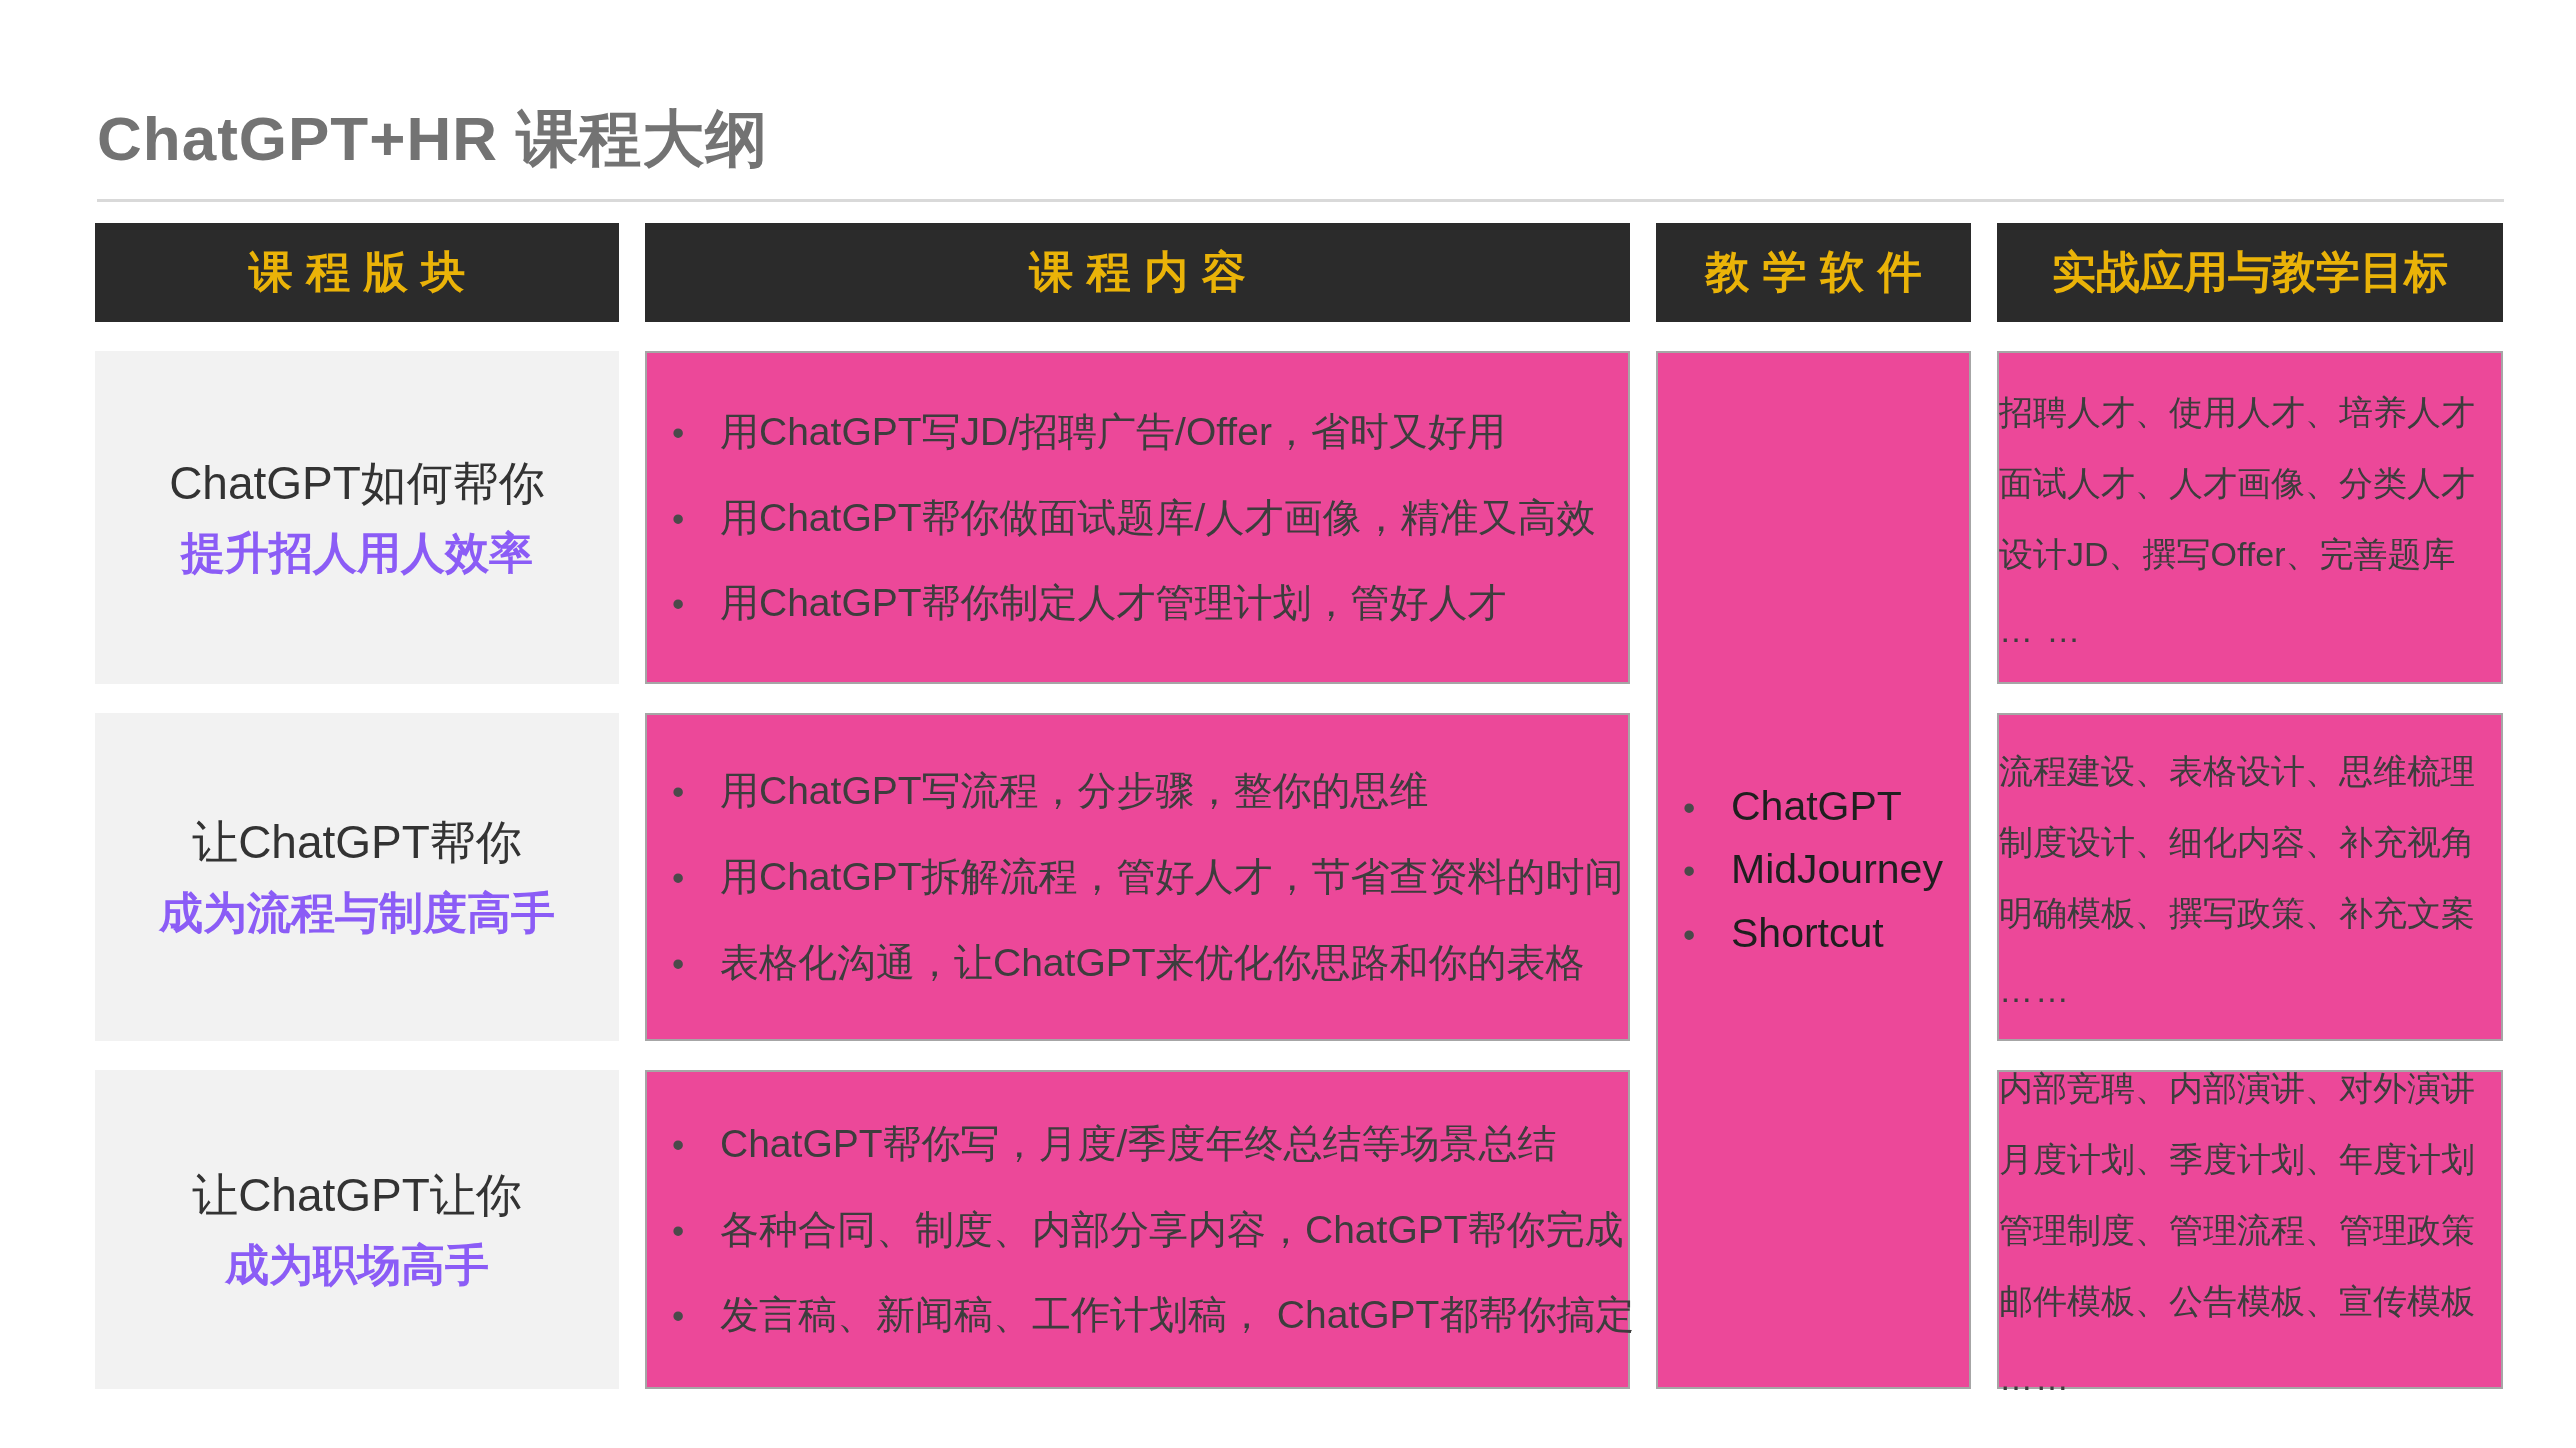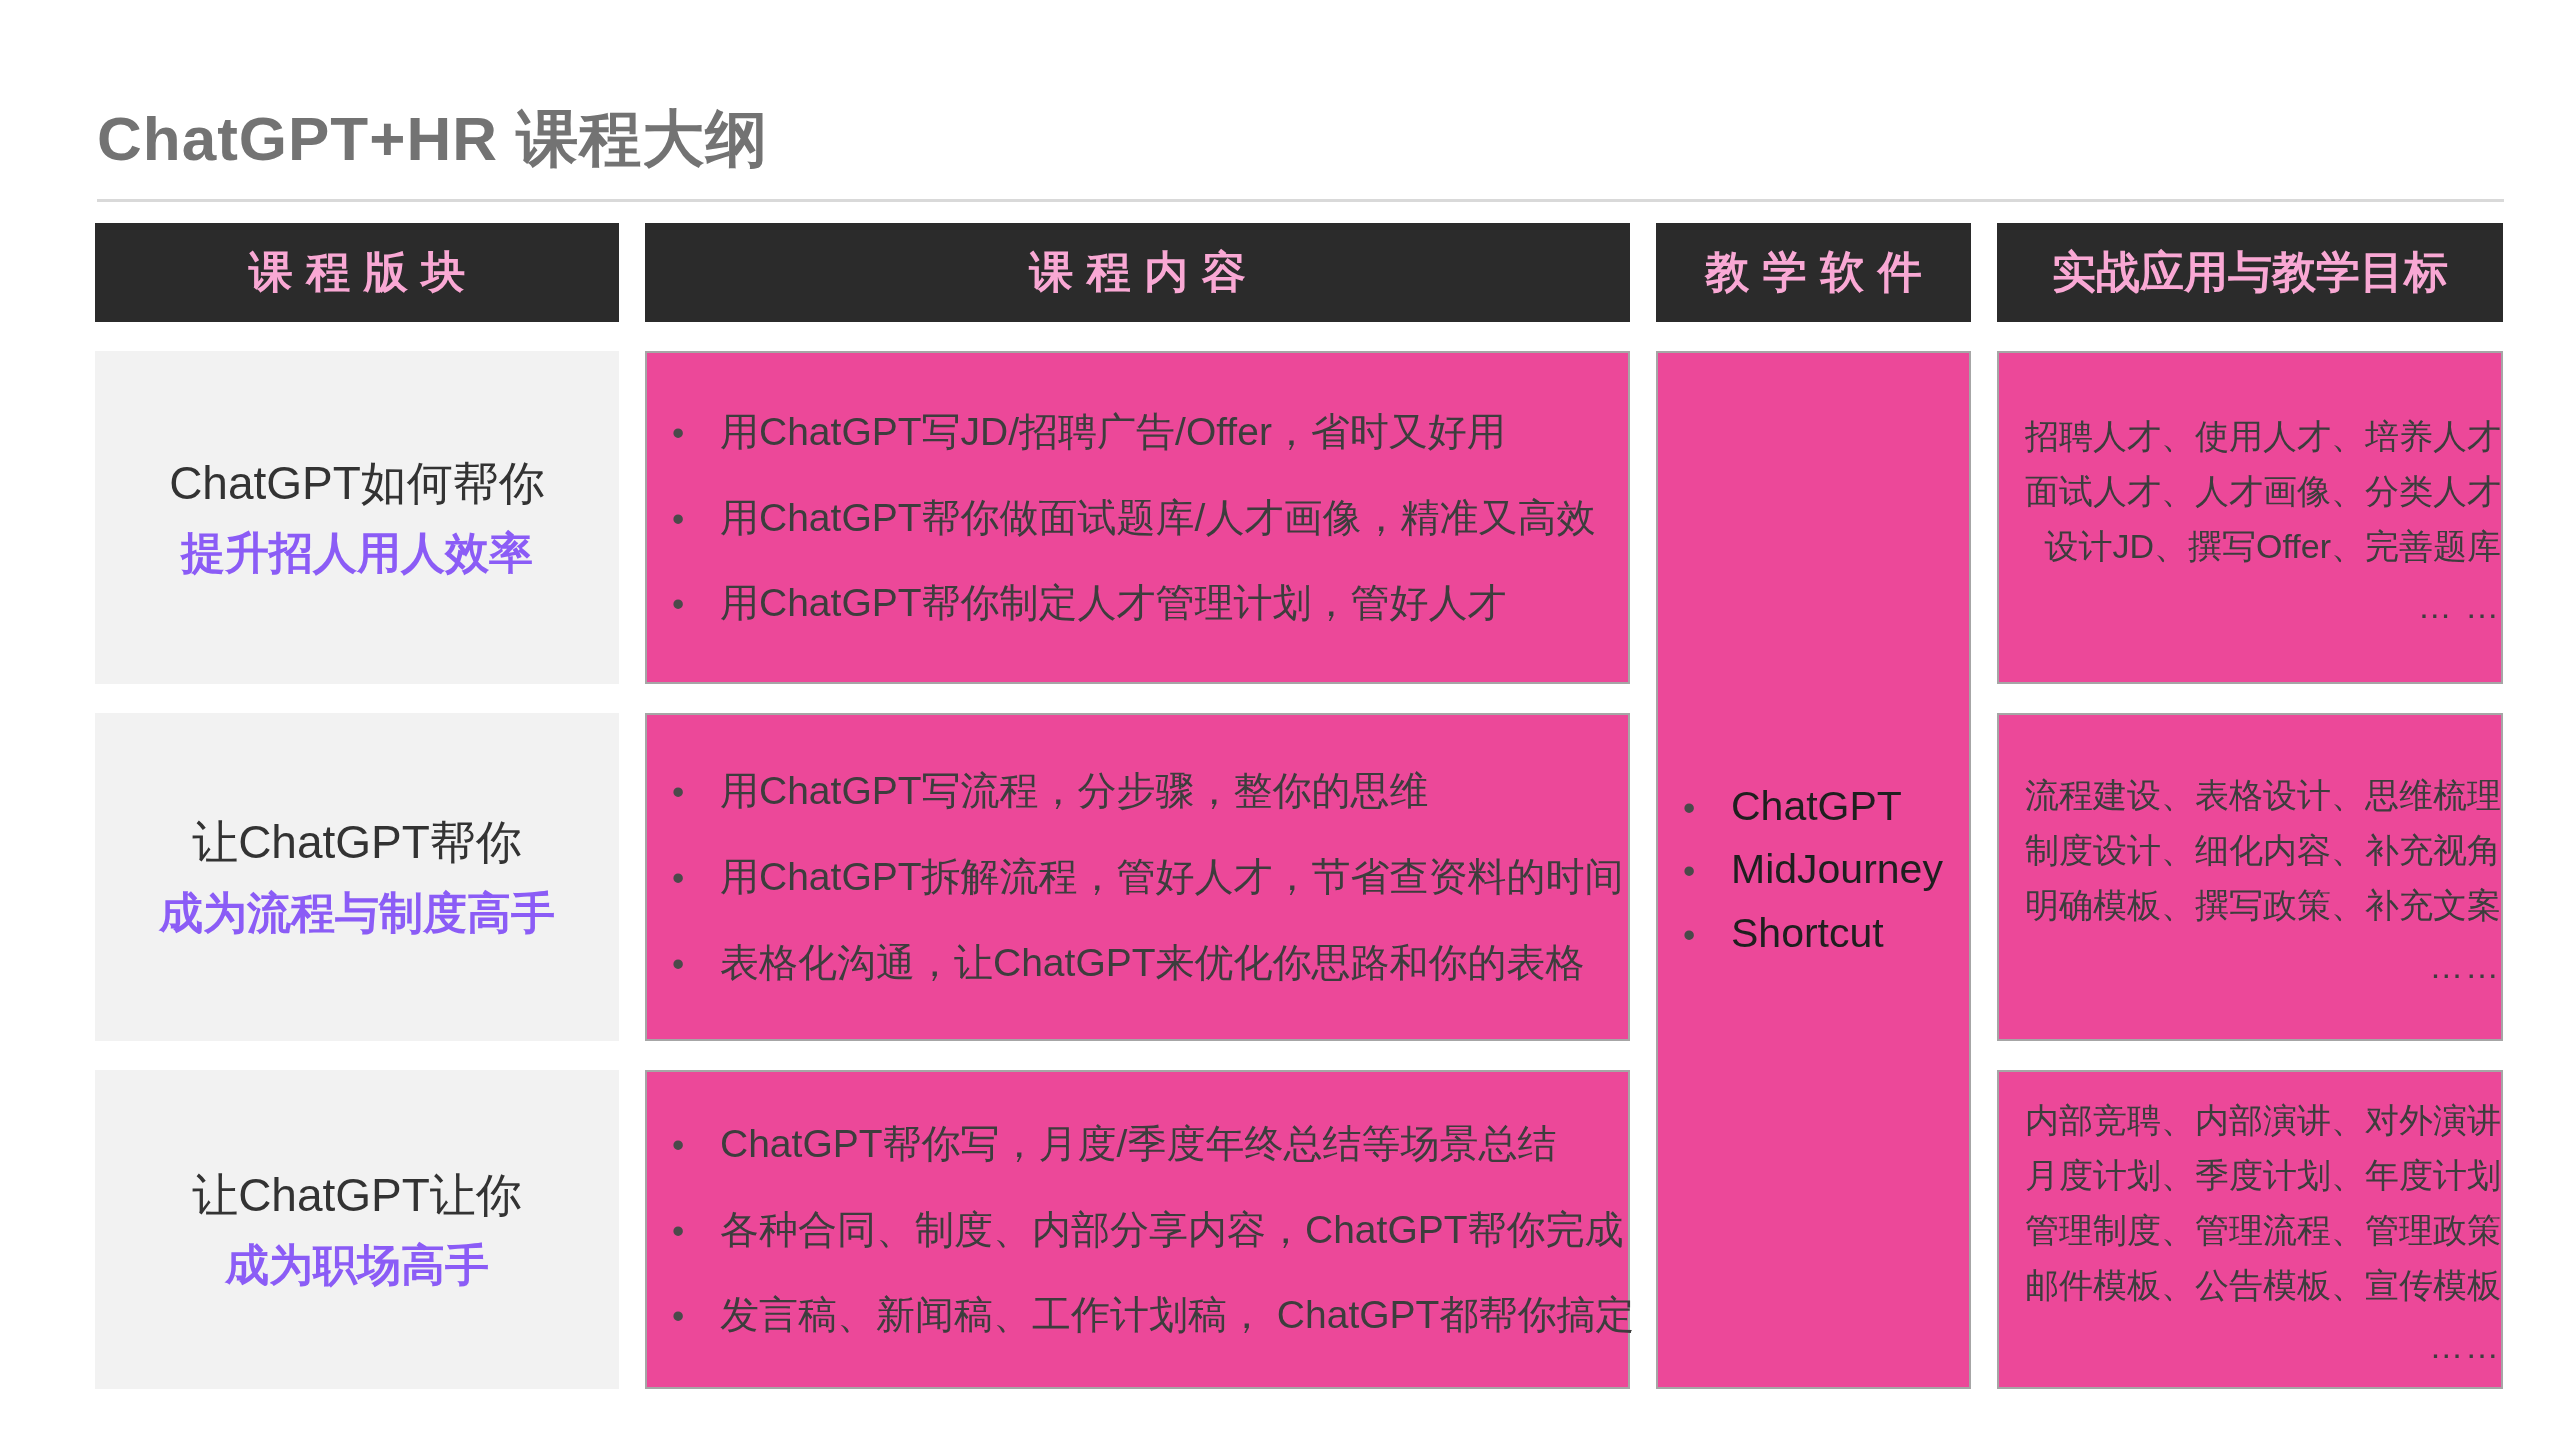--- a/index.html
+++ b/index.html
@@ -49,21 +49,21 @@
   .c2 { grid-column: 2; }
   .c3 { grid-column: 3; }
   .c4 { grid-column: 4; }
   .hr { grid-row: 1; }
   .r1 { grid-row: 2; }
   .r2 { grid-row: 3; }
   .r3 { grid-row: 4; }
 
   .th {
     background: #2b2b2b;
-    color: #f9a8d4;
+    color: #eab308;
     font-size: 44px;
     font-weight: bold;
     display: flex;
     align-items: center;
     justify-content: center;
   }
   .th.sp { letter-spacing: 13.5px; text-indent: 13.5px; }
 
   .module {
     background: #f2f2f2;
@@ -120,23 +120,24 @@
   .software li {
     font-size: 41px;
     color: #1f1f1f;
     line-height: 1.55;
     white-space: nowrap;
   }
 
   .goals {
     display: flex;
     flex-direction: column;
-    align-items: flex-end;
+    align-items: flex-start;
     justify-content: center;
     text-align: center;
+    gap: 16px;
   }
   .goals .gl {
     font-size: 34px;
     color: #3d3d3d;
     line-height: 1.62;
     white-space: nowrap;
   }
   .goals .dots {
     font-size: 34px;
     color: #3d3d3d;

